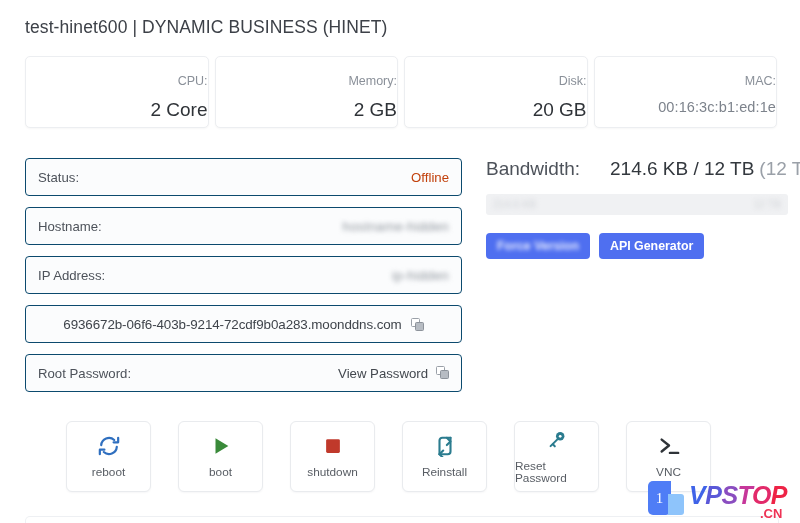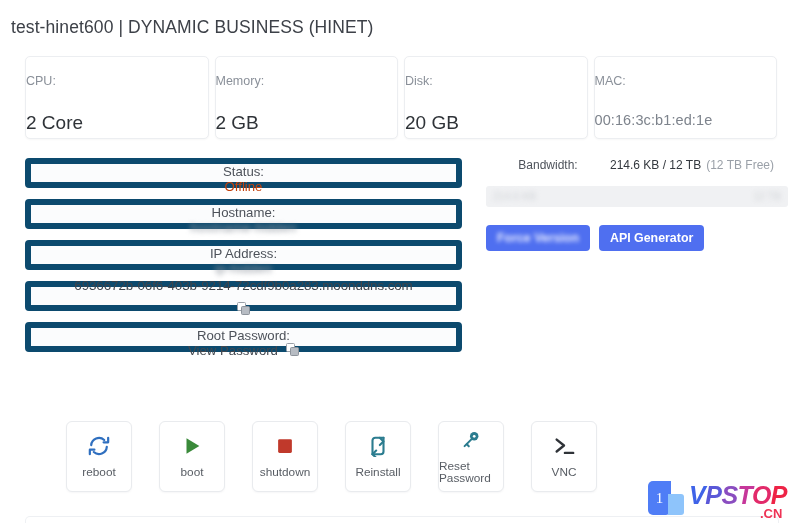--- a/index.html
+++ b/index.html
@@ -18,52 +18,51 @@
 
   .page {
     position: absolute;
     inset: 0;
     padding: 0;
   }
 
   
   .page-title {
     position: absolute;
-    left: 11px;
+    left: 25px;
     top: 17px;
     font-size: 17.5px;
     font-weight: 400;
     color: #3d4148;
     letter-spacing: 0.1px;
     white-space: nowrap;
   }
 
   
   .spec-row {
     position: absolute;
     left: 25px;
     top: 56px;
     width: 752px;
     display: flex;
     gap: 6px;
   }
   .spec-card {
     flex: 1 1 0;
-    height: 83px;
+    height: 72px;
     background: #ffffff;
     border: 1px solid #eceef1;
     border-radius: 5px;
     box-shadow: 0 1px 2px rgba(16, 24, 40, 0.035);
     display: flex;
     flex-direction: column;
-    align-items: flex-start;
+    align-items: flex-end;
     justify-content: flex-start;
     padding-top: 18px;
     box-sizing: border-box;
-    gap: 13px;
   }
   .spec-label {
     font-size: 12.5px;
     color: #8a9099;
     font-weight: 400;
     line-height: 1;
   }
   .spec-value {
     margin-top: 12px;
     font-size: 19px;
@@ -78,32 +77,31 @@
   }
 
   
   .info-list {
     position: absolute;
     left: 25px;
     top: 158px;
     width: 437px;
   }
   .info-row {
-    height: 30px;
+    height: 38px;
     background: #fbfcfd;
-    border: 6px solid #0c4a6e;
+    border: 1px solid #0c4a6e;
     border-radius: 4px;
     display: flex;
     align-items: center;
     justify-content: space-between;
     padding: 0 12px;
     box-sizing: border-box;
     margin-bottom: 11px;
     font-size: 13px;
-    flex-direction: column;
   }
   .info-row.domain-row {
     justify-content: center;
     gap: 9px;
   }
   .info-key {
     color: #4d525a;
     font-size: 13.2px;
   }
   .info-val {
@@ -159,23 +157,22 @@
   
   .bw-panel {
     position: absolute;
     left: 486px;
     top: 158px;
     width: 302px;
   }
   .bw-head {
     display: flex;
     align-items: baseline;
-    font-size: 12px;
+    font-size: 19px;
     white-space: nowrap;
-    text-align: center;
   }
   .bw-label {
     color: #4d525a;
     width: 124px;
     flex: 0 0 auto;
   }
   .bw-used {
     color: #33383e;
     font-weight: 400;
   }
@@ -235,21 +232,21 @@
 
   
   .actions {
     position: absolute;
     left: 66px;
     top: 421px;
     display: flex;
     gap: 27px;
   }
   .action-btn {
-    width: 66px;
+    width: 85px;
     height: 71px;
     background: #ffffff;
     border: 1px solid #e9ebee;
     border-radius: 6px;
     box-shadow: 0 1px 2px rgba(16,24,40,0.04);
     display: flex;
     flex-direction: column;
     align-items: center;
     justify-content: center;
     gap: 10px;

